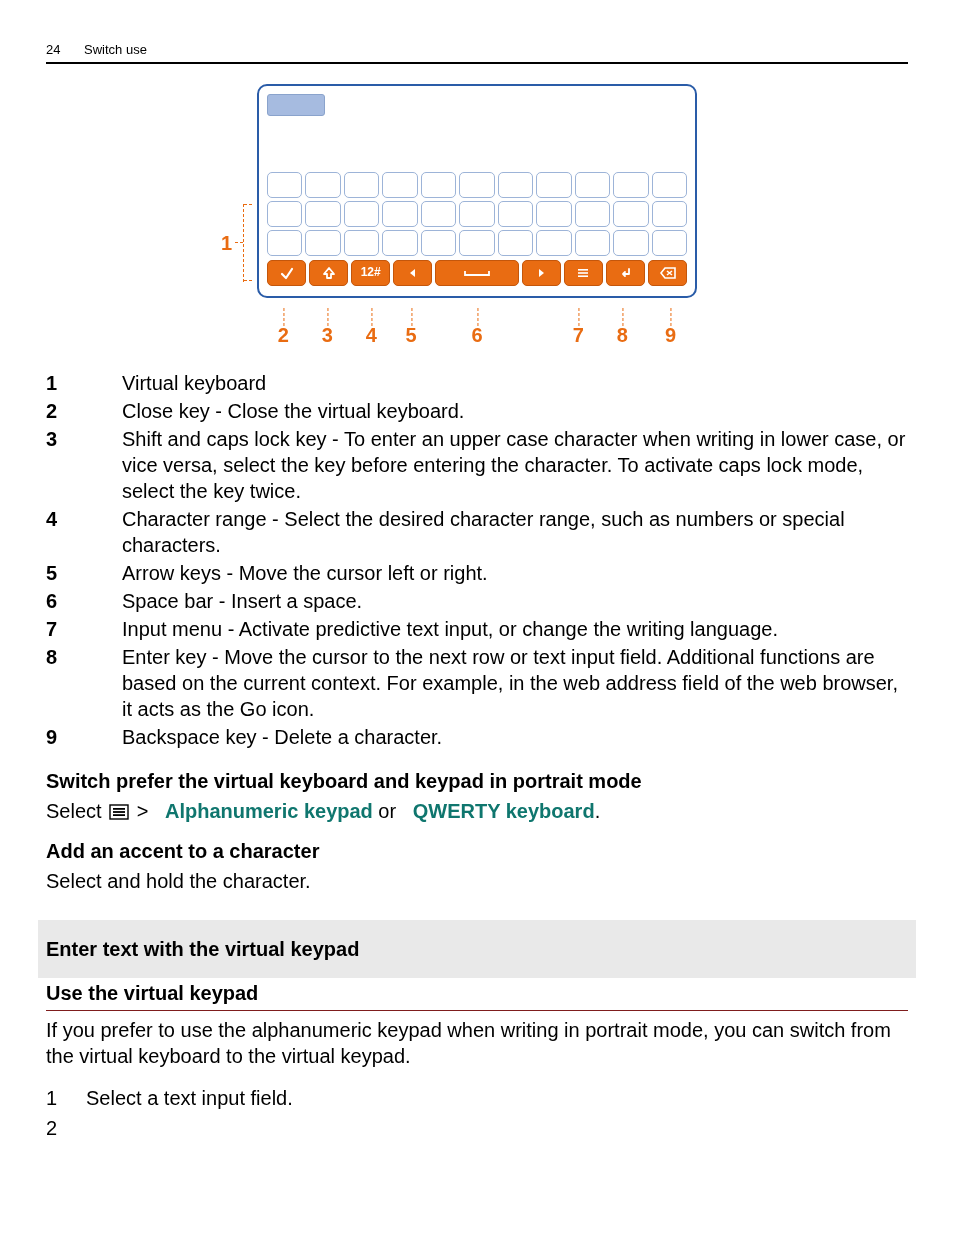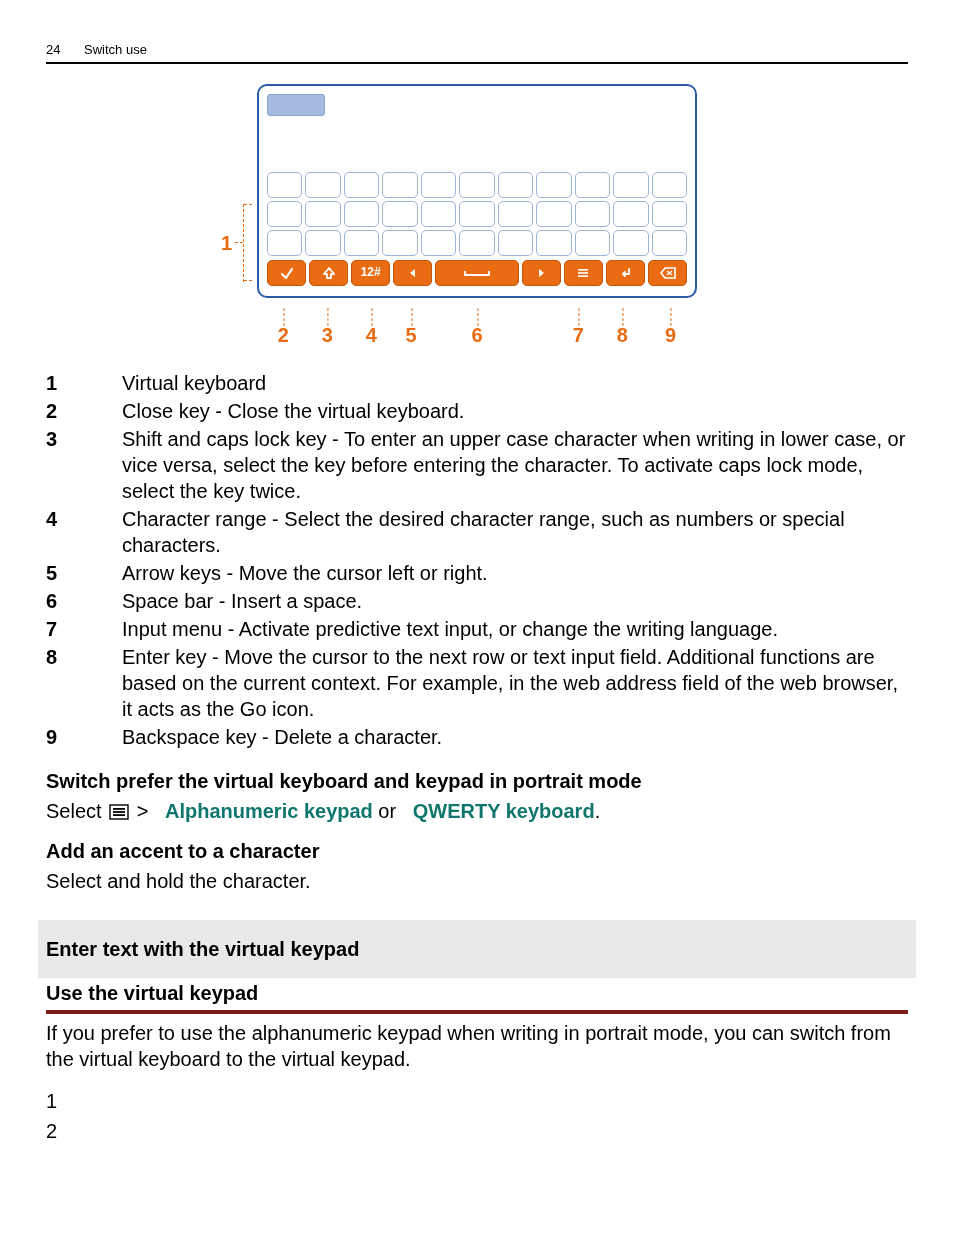--- a/index.html
+++ b/index.html
@@ -136,21 +136,21 @@
   .menu-icon svg { display:block; }
 
   .gray-band {
     background:#e9e9e9;
     padding: 16px 8px;
     font-weight:700;
     margin: 26px -8px 0 -8px;
   }
   .sub-head {
     font-weight:700;
-    border-bottom:4px solid #7f1d1d;
+    border-bottom:1px solid #7f1d1d;
     padding: 2px 0 4px 0;
     margin-bottom: 6px;
   }
 
   ol.steps {
     list-style:none; padding:0; margin: 16px 0 0 0;
   }
   ol.steps li { display:flex; margin-bottom:4px; }
   ol.steps li .num { width:40px; flex-shrink:0; }
 </style>
@@ -331,17 +331,18 @@
 <div class="sect-head">Add an accent to a character</div>
 <p class="para">Select and hold the character.</p>
 
 <div class="gray-band">Enter text with the virtual keypad</div>
 <div class="sub-head">Use the virtual keypad</div>
 <p class="para">If you prefer to use the alphanumeric keypad when writing in portrait mode, you can switch from the virtual keyboard to the virtual keypad.</p>
 
 <ol class="steps">
   <li>
     <span class="num">1</span>
+    <span>Select a text input field.</span>
   </li>
   <li>
     <span class="num">2</span>
   </li>
 </ol>
 
 </body></html>

